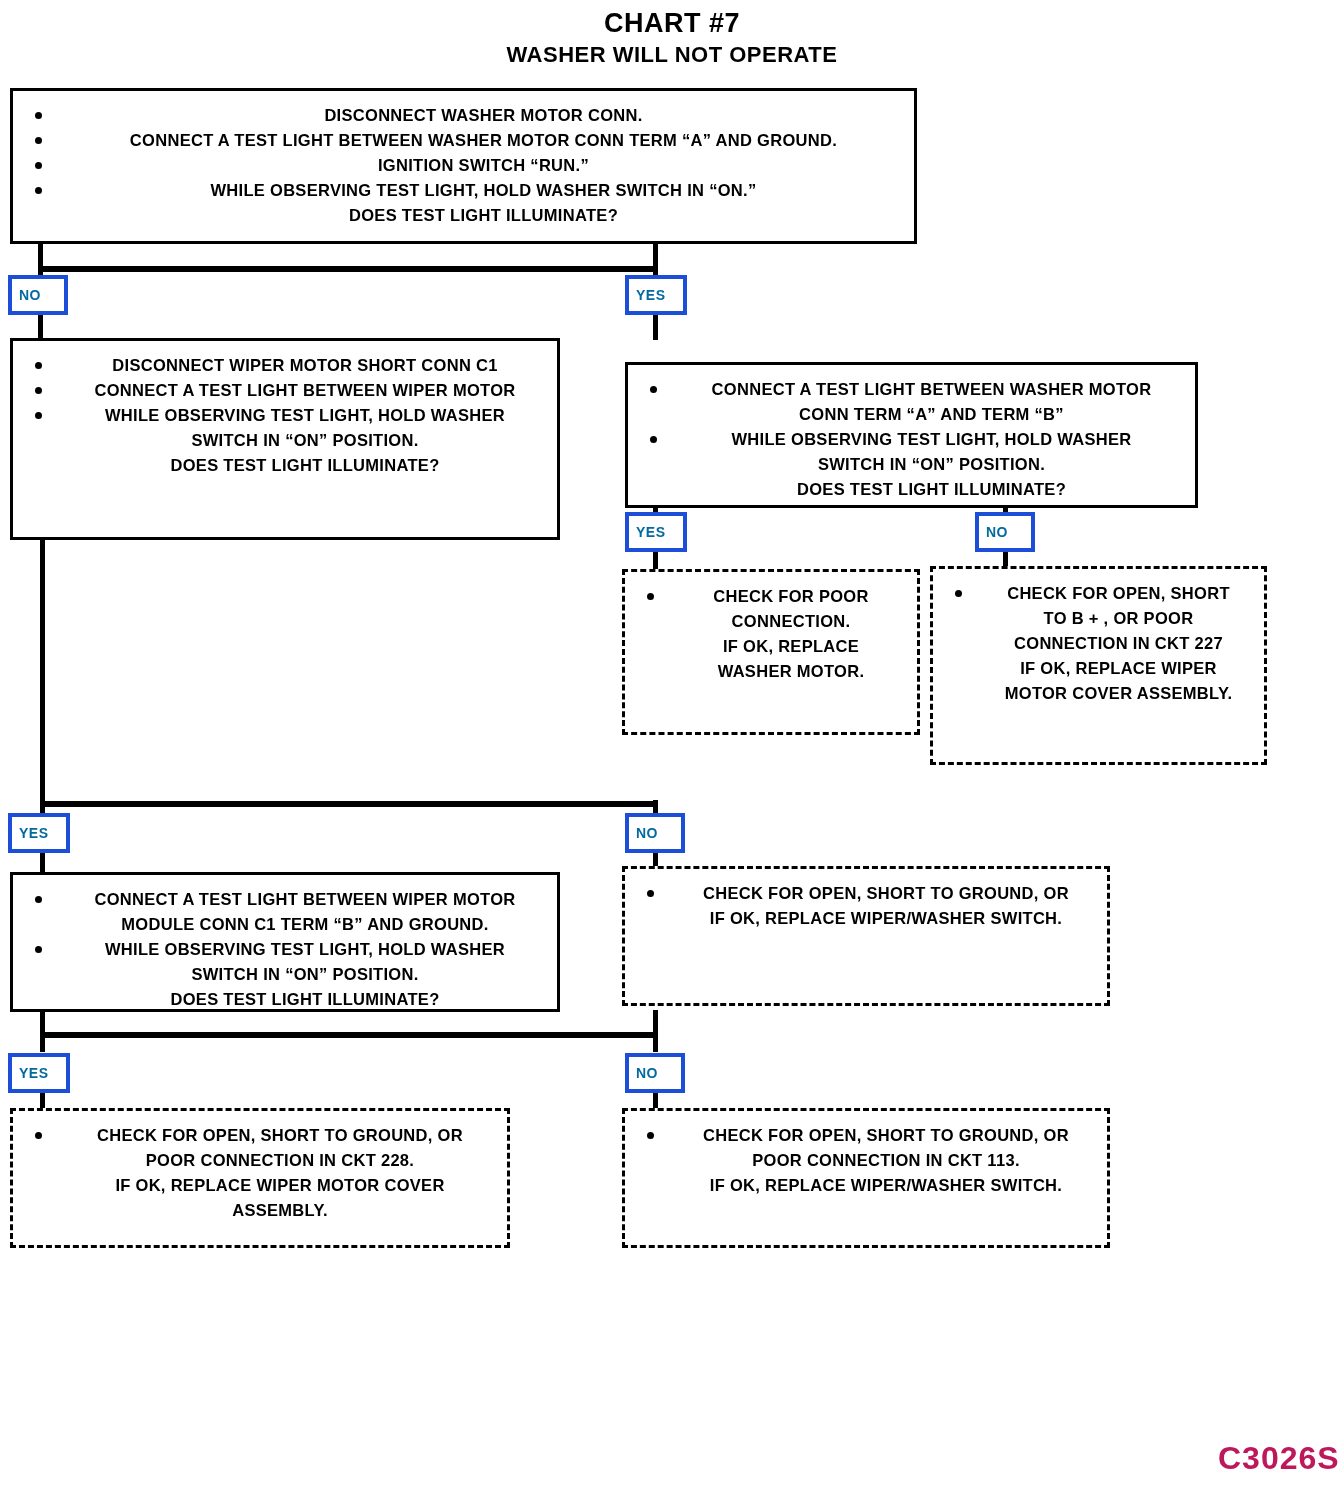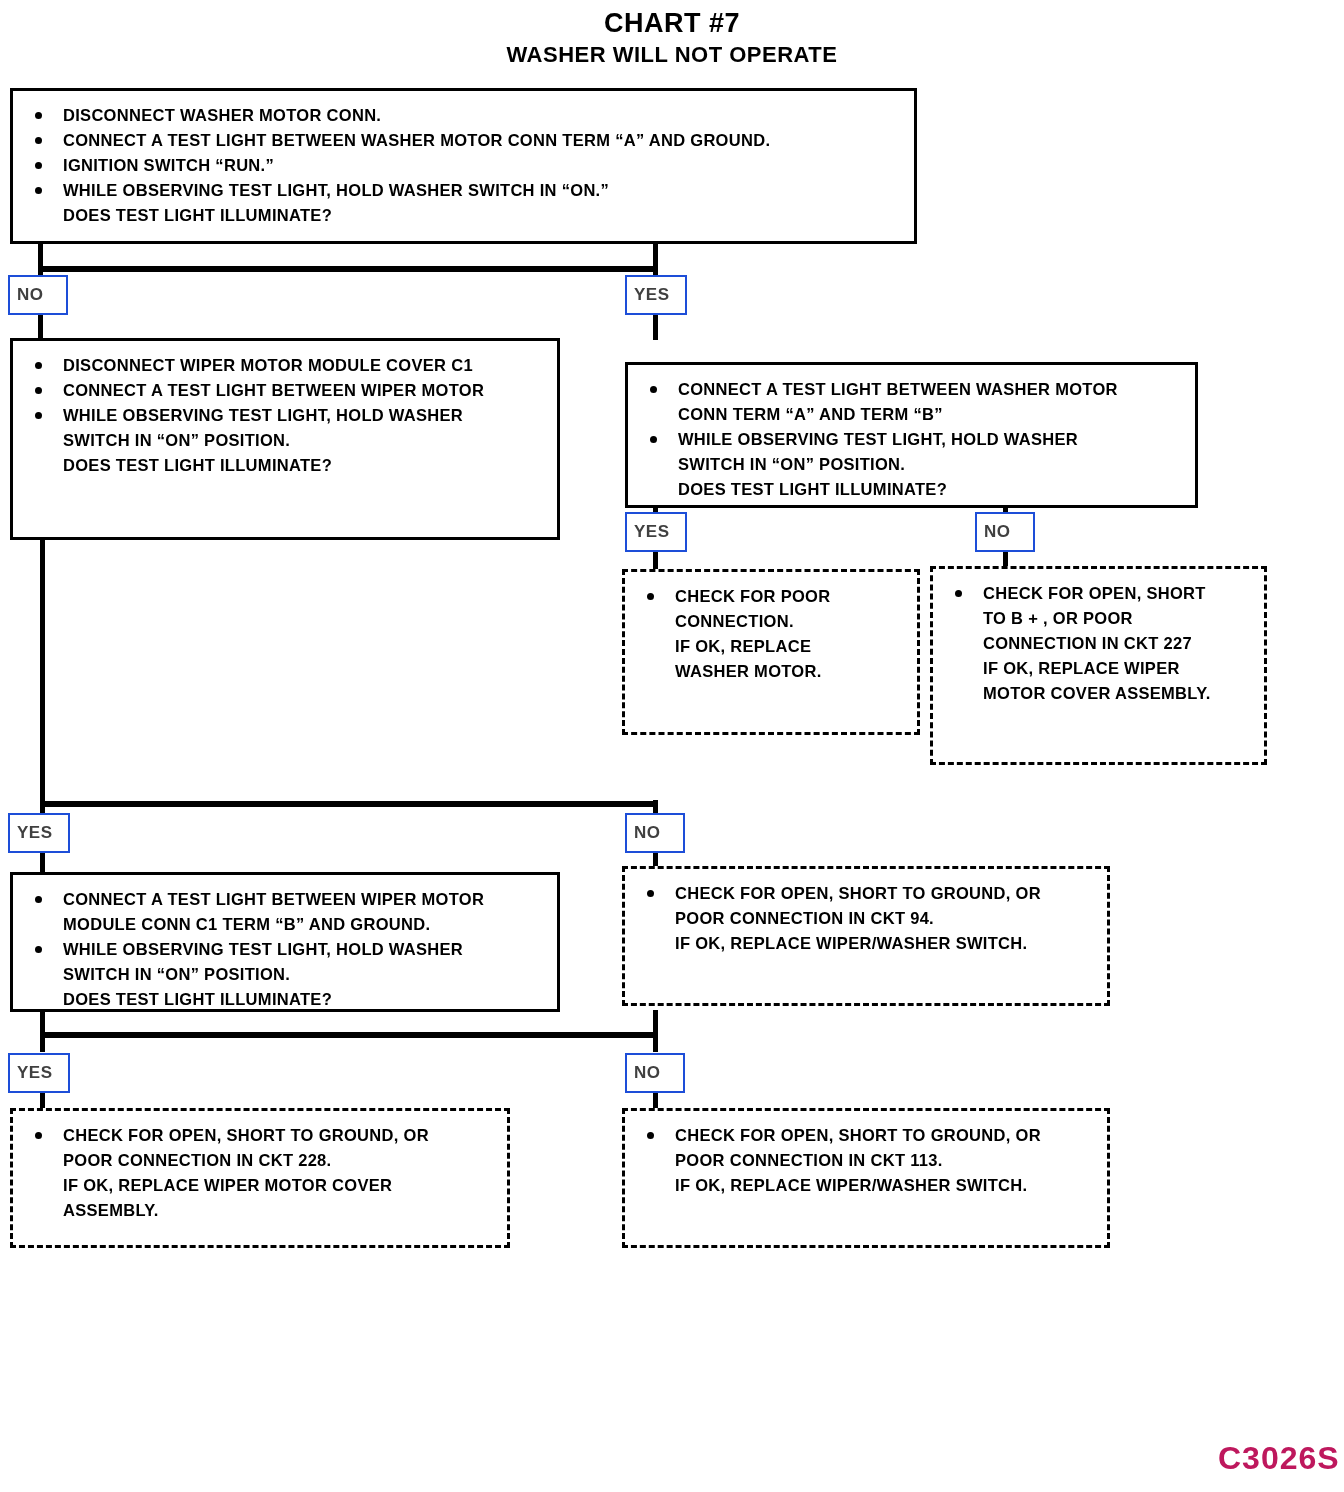--- a/index.html
+++ b/index.html
@@ -48,20 +48,21 @@
     box-sizing: border-box;
     background: #fff;
     border: 3px solid #000;
     z-index: 5;
   }
   .box.dashed {
     border: 3px dashed #000;
   }
   .box-inner {
     padding: 12px 10px 8px 10px;
+    text-align: center;
   }
   .bullet-line {
     position: relative;
     font-size: 16.5px;
     font-weight: bold;
     letter-spacing: 0.3px;
     line-height: 25px;
     color: #000;
     padding-left: 40px;
     white-space: pre-wrap;
@@ -77,26 +78,26 @@
     background: #000;
   }
   .bullet-line.no-bullet {
     padding-left: 40px;
   }
 
   
   .yn {
     position: absolute;
     box-sizing: border-box;
-    border: 2px solid #1d4ed8;
+    border: 4px solid #1d4ed8;
     background: #fff;
-    font-size: 17px;
+    font-size: 14px;
     font-weight: bold;
     letter-spacing: 0.5px;
-    color: #404040;
+    color: #0369a1;
     display: flex;
     align-items: center;
     padding-left: 7px;
     z-index: 6;
   }
 
   
   .vline {
     position: absolute;
     background: #000;
@@ -161,21 +162,21 @@
       <div class="bullet-line has-bullet">WHILE OBSERVING TEST LIGHT, HOLD WASHER SWITCH IN “ON.”</div>
       <div class="bullet-line no-bullet">DOES TEST LIGHT ILLUMINATE?</div>
     </div>
   </div>
 
   <div class="yn" style="left:8px; top:275px; width:60px; height:40px;">NO</div>
   <div class="yn" style="left:625px; top:275px; width:62px; height:40px;">YES</div>
 
   <div class="box" style="left:10px; top:338px; width:550px; height:202px;">
     <div class="box-inner">
-      <div class="bullet-line has-bullet">DISCONNECT WIPER MOTOR MODULE COVER C1</div>
+      <div class="bullet-line has-bullet">DISCONNECT WIPER MOTOR SHORT CONN C1</div>
       <div class="bullet-line has-bullet">CONNECT A TEST LIGHT BETWEEN WIPER MOTOR</div>
       <div class="bullet-line has-bullet">WHILE OBSERVING TEST LIGHT, HOLD WASHER</div>
       <div class="bullet-line no-bullet">SWITCH IN “ON” POSITION.</div>
       <div class="bullet-line no-bullet">DOES TEST LIGHT ILLUMINATE?</div>
     </div>
   </div>
 
   <div class="box" style="left:625px; top:322px; width:573px; height:146px;margin-top:40px;">
     <div class="box-inner">
       <div class="bullet-line has-bullet">CONNECT A TEST LIGHT BETWEEN WASHER MOTOR</div>
@@ -217,21 +218,20 @@
       <div class="bullet-line no-bullet">MODULE CONN C1 TERM “B” AND GROUND.</div>
       <div class="bullet-line has-bullet">WHILE OBSERVING TEST LIGHT, HOLD WASHER</div>
       <div class="bullet-line no-bullet">SWITCH IN “ON” POSITION.</div>
       <div class="bullet-line no-bullet">DOES TEST LIGHT ILLUMINATE?</div>
     </div>
   </div>
 
   <div class="box dashed" style="left:622px; top:866px; width:488px; height:140px;">
     <div class="box-inner">
       <div class="bullet-line has-bullet">CHECK FOR OPEN, SHORT TO GROUND, OR</div>
-      <div class="bullet-line no-bullet">POOR CONNECTION IN CKT 94.</div>
       <div class="bullet-line no-bullet">IF OK, REPLACE WIPER/WASHER SWITCH.</div>
     </div>
   </div>
 
   <div class="yn" style="left:8px; top:1053px; width:62px; height:40px;">YES</div>
   <div class="yn" style="left:625px; top:1053px; width:60px; height:40px;">NO</div>
 
   <div class="box dashed" style="left:10px; top:1108px; width:500px; height:140px;">
     <div class="box-inner">
       <div class="bullet-line has-bullet">CHECK FOR OPEN, SHORT TO GROUND, OR</div>

